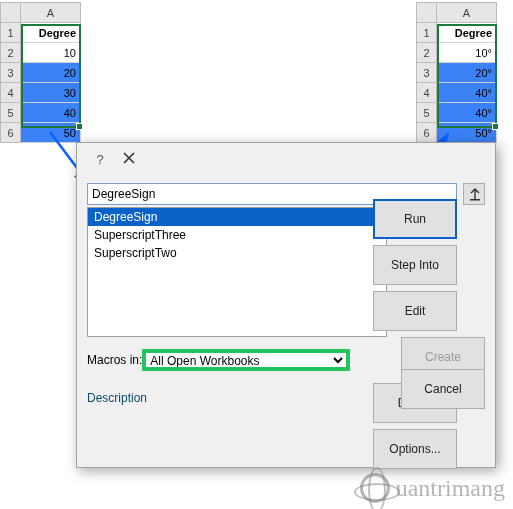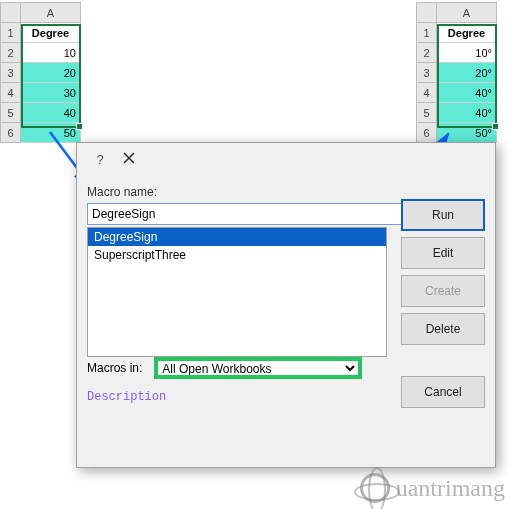--- a/index.html
+++ b/index.html
@@ -43,24 +43,24 @@
     border: 1px solid #d0d0d0;
     height: 20px;
     width: 60px;
     padding: 0 4px;
     text-align: right;
     background: #fff;
     font-size: 11px;
   }
   .sheet .hdr {
     font-weight: bold;
-    text-align: center;
+    text-align: right;
   }
   .sheet .sel {
-    background: #5eead4;
+    background: #3b82f6;
   }
 
   
   .selbox-left {
     position: absolute;
     left: 21px; top: 24px;
     width: 60px; height: 104px;
     border: 2px solid #1a7a3a;
     pointer-events: none;
   }
@@ -166,54 +166,54 @@
   .side-buttons {
     position: absolute;
     right: 10px;
     top: 20px;
     display: flex;
     flex-direction: column;
     gap: 6px;
   }
   .btn {
     width: 84px;
-    height: 32px;
+    height: 40px;
     border: 1px solid #adadad;
     background: #e1e1e1;
     font-size: 12px;
     cursor: pointer;
     text-align: center;
     padding: 2px 4px;
     color: #222;
   }
   .btn.primary {
     border: 2px solid #0a62c9;
   }
   .btn.disabled {
     color: #9a9a9a;
+    margin-left: 28px;
   }
 
   .macros-in {
-    margin-top: 0;
+    margin-top: 12px;
     display: flex;
     align-items: center;
-    gap: 12px;
+    gap: 0;
   }
   .macros-in select {
     width: 208px;
     height: 22px;
     border: 4px solid #22c55e;
     background: #fff;
     font-size: 12px;
   }
 
   .desc {
-    margin-top: 11px;
-    color: #8b5cf6;
-    font-family: Liberation Mono, monospace;
+    margin-top: 20px;
+    color: #0c4a6e;
   }
 
   .dlg-footer {
     position: absolute;
     right: 10px;
     bottom: 4px;
   }
 
   
   .watermark {
@@ -331,45 +331,44 @@
   <div class="dlg-title">
     <span class="help">?</span>
     <span class="close">
       <svg width="14" height="14" viewBox="0 0 14 14">
           <path d="M2 2 L12 12 M12 2 L2 12" stroke="#333" stroke-width="1.6"></path>
         </svg>
     </span>
   </div>
 
   <div class="dlg-body">
-    <span class="lbl">
-      <u style="text-decoration: underline; text-decoration-color:transparent">Macro name:</u>
-      
-    </span>
 
     <div class="name-row">
       <input class="name-input" value="DegreeSign" style="">
       <button class="ref-btn">
         <svg width="14" height="14">
             <path d="M7 12 L7 2 M3 6 L7 2 L11 6" fill="none" stroke="#333" stroke-width="1.4"></path>
             <rect x="2" y="12" width="10" height="1.5" fill="#333"></rect>
           </svg>
       </button>
     </div>
 
     <div class="list">
       <div class="item sel">DegreeSign</div>
       <div class="item">SuperscriptThree</div>
+      <div class="item">SuperscriptTwo</div>
     </div>
 
     <div class="side-buttons">
       <button class="btn primary">Run</button>
+      <button class="btn">Step Into</button>
       <button class="btn">Edit</button>
       <button class="btn disabled">Create</button>
       <button class="btn">Delete</button>
+      <button class="btn">Options...</button>
     </div>
 
     <div class="macros-in">
       <span>Macros in:</span>
       <select>
         <option>All Open Workbooks</option>
       </select>
     </div>
 
     <div class="desc">Description</div>

